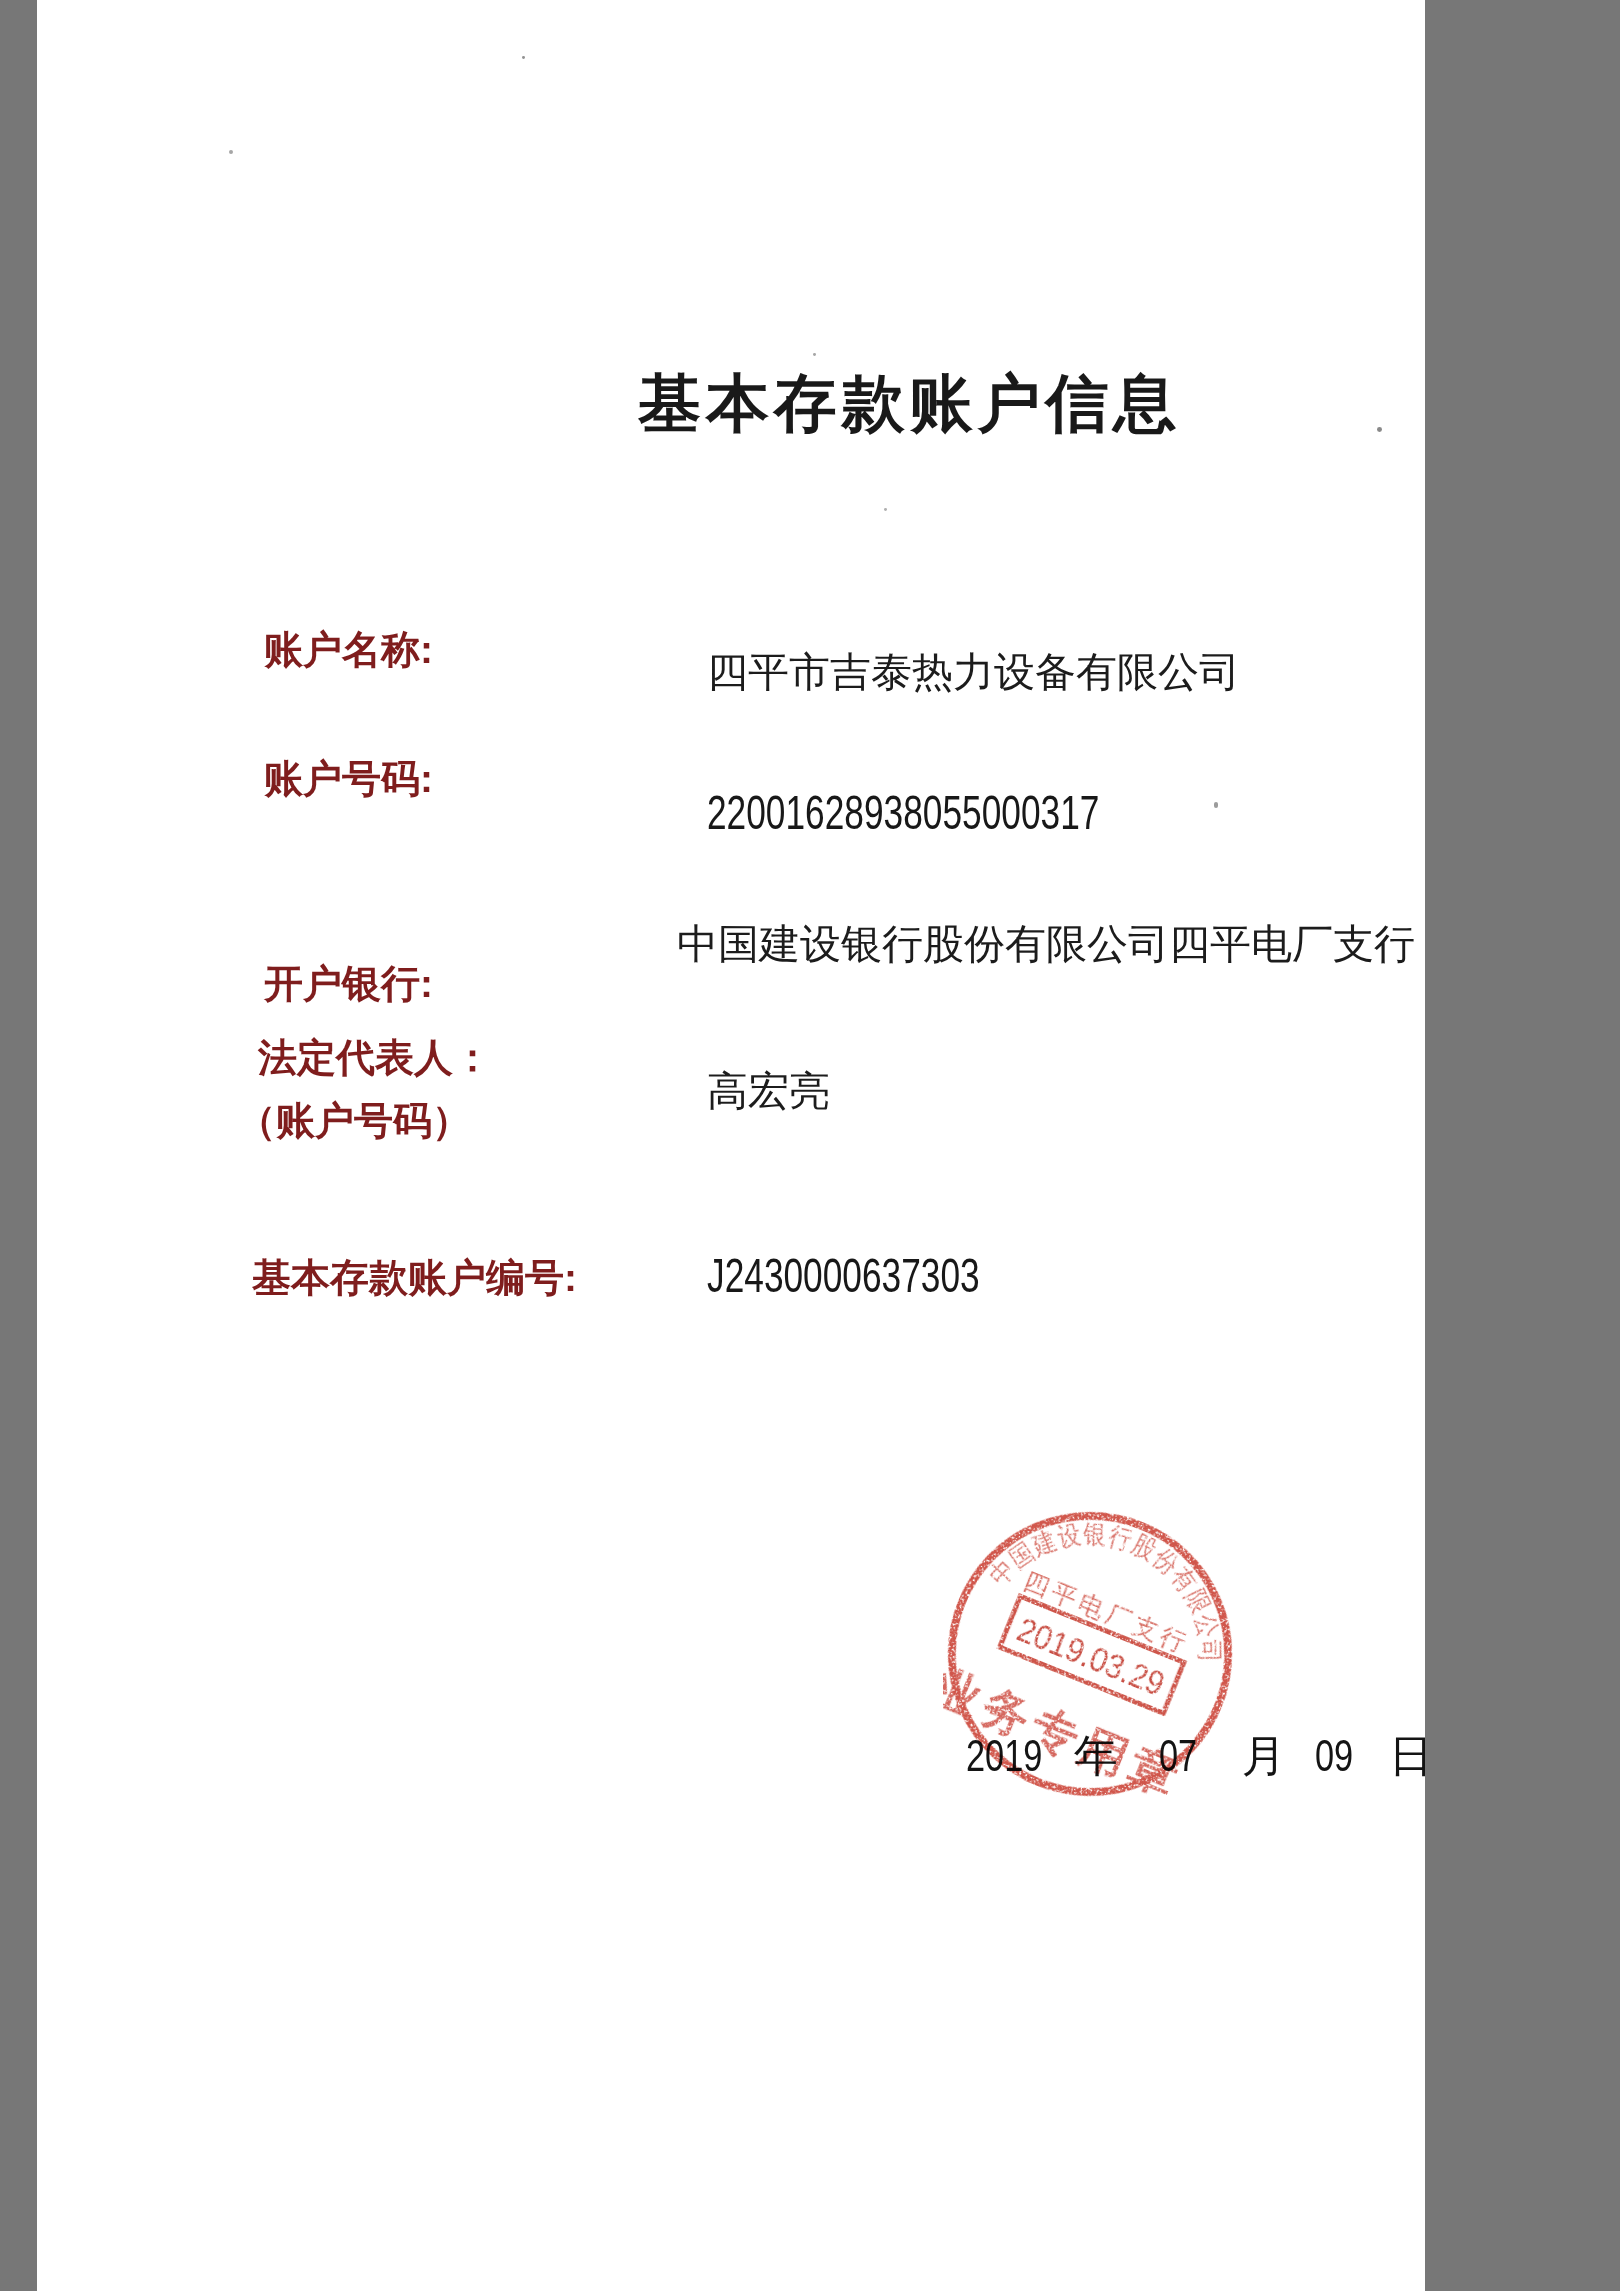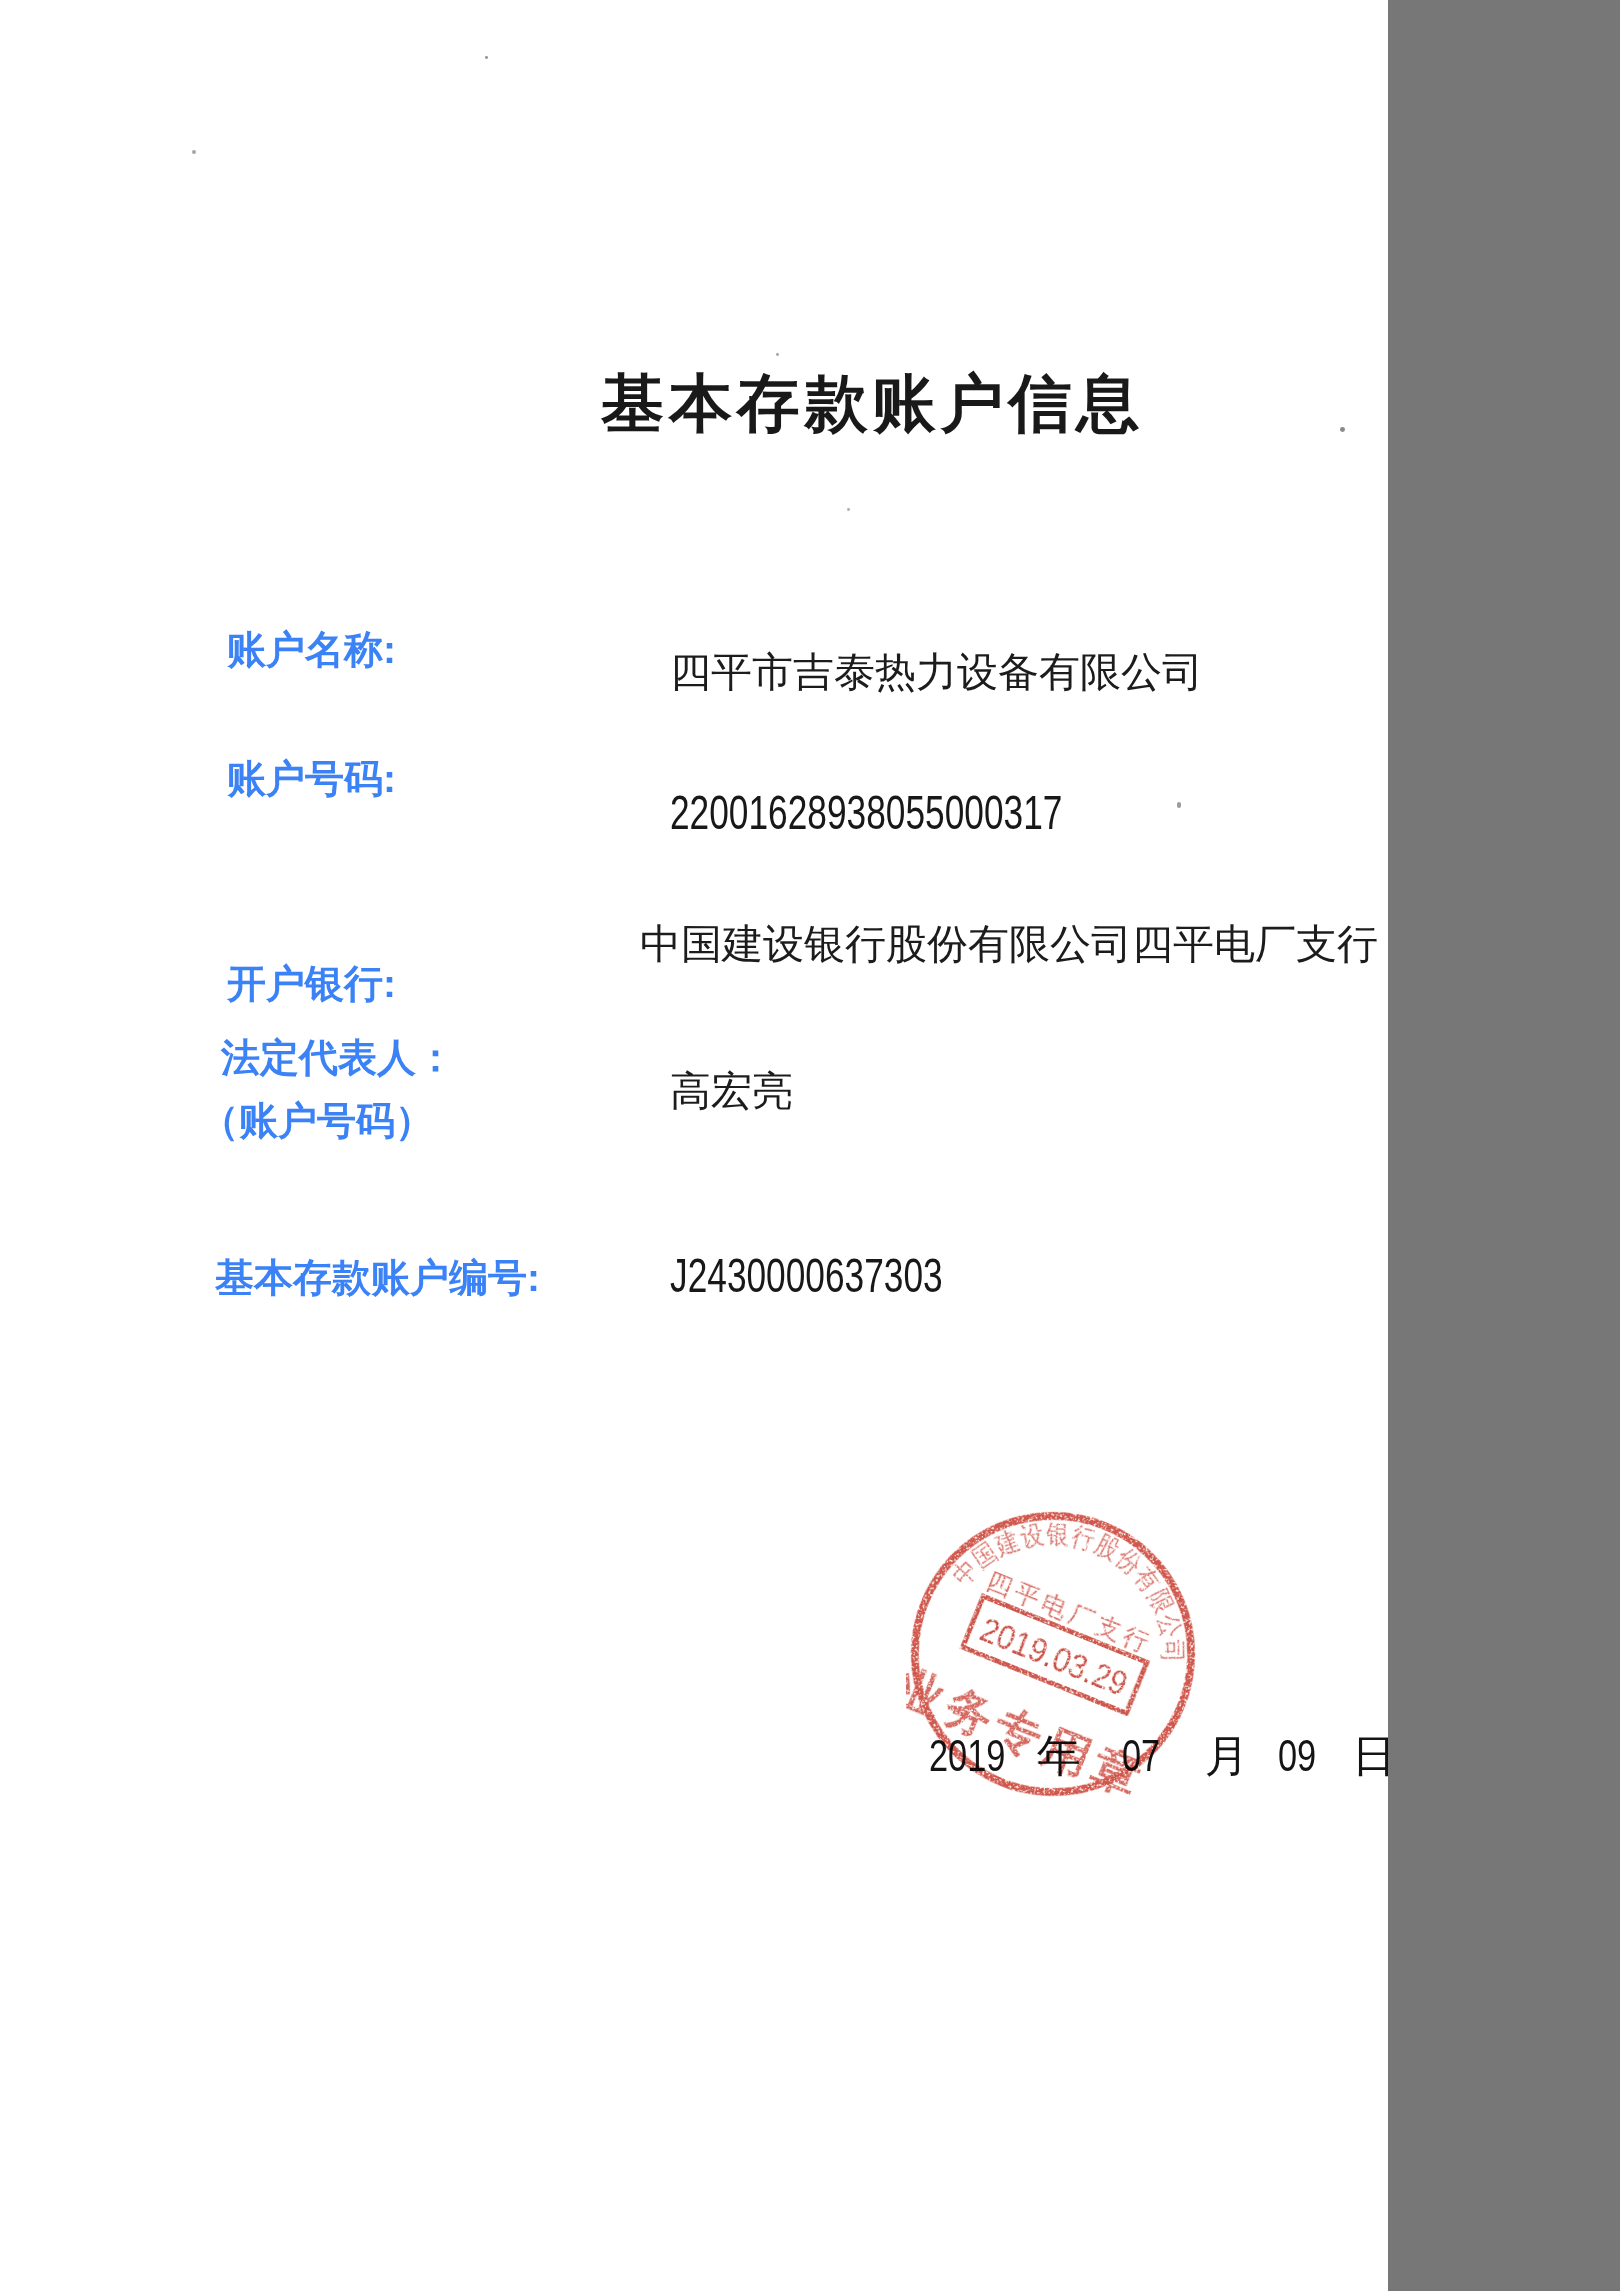--- a/index.html
+++ b/index.html
@@ -1,26 +1,26 @@
 <!DOCTYPE html>
 <html><head>
 <meta charset="utf-8">
 <style>
   html,body{margin:0;padding:0;background:#777;}
   .page{
     position:relative;width:1388px;height:2292px;background:#ffffff;
-    font-family:"Liberation Sans",sans-serif;overflow:hidden;color:#1d1d1d;
+    font-family:"Liberation Sans",sans-serif;overflow:hidden;color:#1d1d1d;margin-left:37px;
   }
   .title{
     position:absolute;left:601px;top:361px;
     font-family:"Liberation Serif",serif;font-weight:700;
     font-size:63px;letter-spacing:4.9px;color:#191919;white-space:nowrap;
   }
   .field-label{
-    position:absolute;font-weight:700;font-size:39px;color:#3b82f6;white-space:nowrap;
+    position:absolute;font-weight:700;font-size:39px;color:#7f1d1d;white-space:nowrap;
   }
   .field-value{
     position:absolute;font-size:41px;color:#1c1c1c;white-space:nowrap;
   }
   .num-value{
     font-size:49px;letter-spacing:0;display:inline-block;
     transform:scaleX(0.72);transform-origin:left center;font-weight:400;color:#181818;
   }
   .date-line{
     position:absolute;left:929px;top:1727px;display:flex;align-items:baseline;

